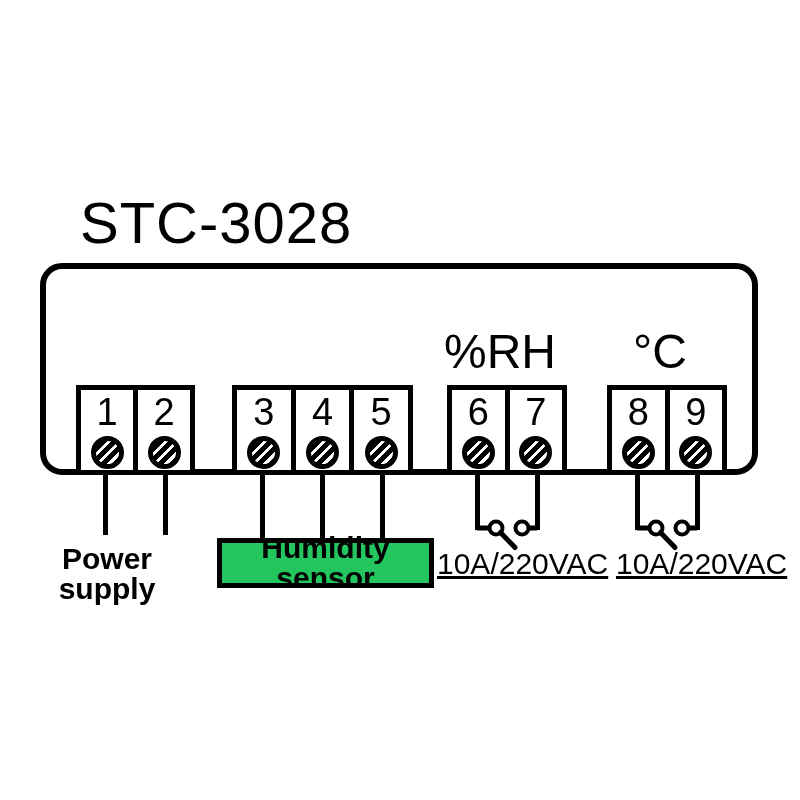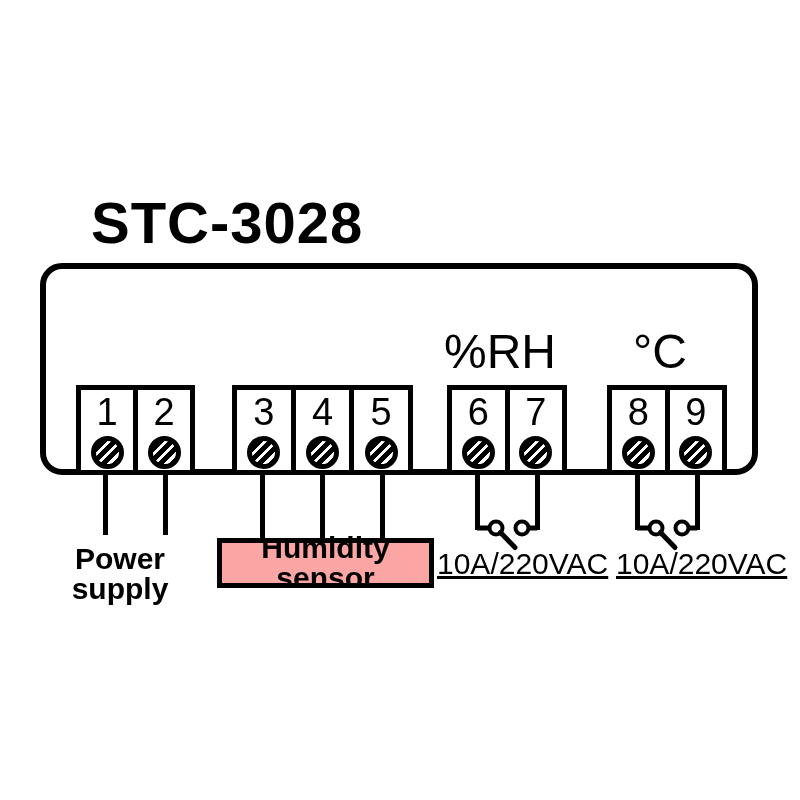--- a/index.html
+++ b/index.html
@@ -7,22 +7,22 @@
     width:800px; height:800px;
     background:#ffffff;
     font-family:"Liberation Sans", sans-serif;
     color:#000;
     position:relative;
     overflow:hidden;
   }
   .abs { position:absolute; }
 
   .title {
-    left:91px; top:194px;
-    font-size:58px; font-weight:bold; line-height:1;
+    left:80px; top:194px;
+    font-size:58px; font-weight:normal; line-height:1;
     letter-spacing:1px;
   }
 
   .mainbox {
     left:40px; top:263px; width:718px; height:212px;
     border:6px solid #000; border-radius:22px;
     box-sizing:border-box; background:#fff;
   }
 
   .tgroup {
@@ -50,21 +50,21 @@
   .wire { position:absolute; width:5px; background:#000; }
 
   .botlabel {
     font-size:30px; font-weight:bold; line-height:30px; text-align:center;
   }
   .rating {
     font-size:30px; font-weight:normal; line-height:30px; text-align:center; width:170px;text-decoration:underline;
   }
   .sensorbox {
     left:217px; top:538px; width:217px; height:50px;
-    border:5px solid #000; box-sizing:border-box; background:#fca5a5;
+    border:5px solid #000; box-sizing:border-box; background:#22c55e;
     display:flex; align-items:center; justify-content:center;
   }
   svg.switch { position:absolute; overflow:visible; }
 </style>
 </head>
 <body>
 
 <div class="abs title">STC-3028</div>
 
 <div class="abs mainbox"></div>
@@ -138,20 +138,20 @@
   <line x1="23.5" y1="14.5" x2="38" y2="29.5" stroke="#000" stroke-width="5" stroke-linecap="round"></line>
 </svg>
 <svg class="switch" style="left:637px; top:518px;" width="60" height="34" viewBox="0 0 60 34">
   <line x1="0" y1="10" x2="12" y2="10" stroke="#000" stroke-width="5"></line>
   <circle cx="19" cy="10" r="6.5" fill="#fff" stroke="#000" stroke-width="4"></circle>
   <circle cx="45" cy="10" r="6.5" fill="#fff" stroke="#000" stroke-width="4"></circle>
   <line x1="51.5" y1="10" x2="60" y2="10" stroke="#000" stroke-width="5"></line>
   <line x1="23.5" y1="14.5" x2="38" y2="29.5" stroke="#000" stroke-width="5" stroke-linecap="round"></line>
 </svg>
 
-<div class="abs botlabel" style="left:36px; top:544px; width:168px;">Power supply</div>
+<div class="abs botlabel" style="left:23px; top:544px; width:168px;">Power supply</div>
 
 <div class="abs sensorbox">
   <div class="botlabel">Humidity sensor</div>
 </div>
 
 <div class="abs rating" style="left:437px; top:549px;">10A/220VAC</div>
 <div class="abs rating" style="left:616px; top:549px;">10A/220VAC</div>
 
 </body></html>

